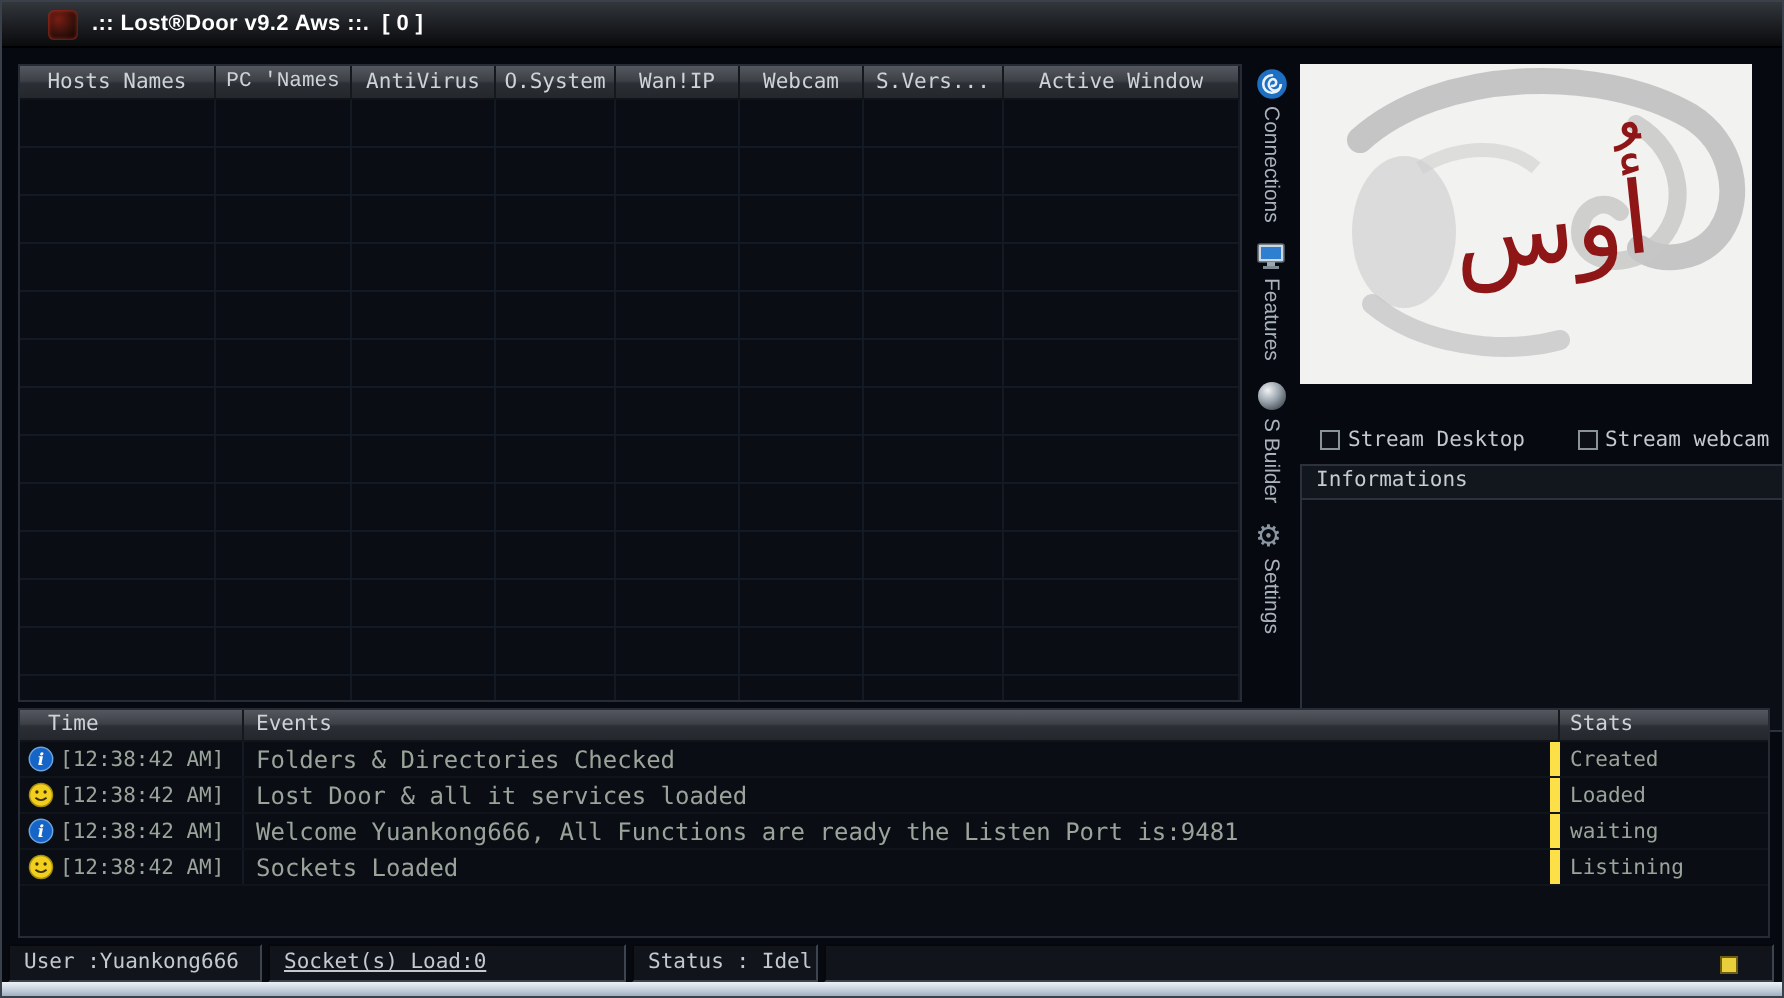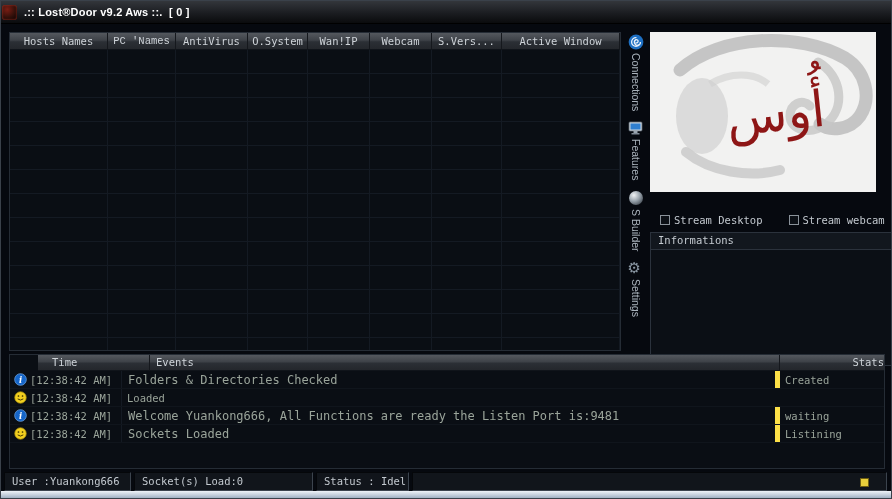--- a/index.html
+++ b/index.html
@@ -3,21 +3,21 @@
 <meta charset="utf-8">
 <style>
   html,body{margin:0;padding:0;background:#15181c;}
   .window{position:relative;width:892px;height:499px;box-sizing:border-box;
     background:#06090f;border:1px solid #3a414a;outline:1px solid #000;
     font-family:"DejaVu Sans Mono",monospace;overflow:hidden;}
 
   
   .titlebar{position:absolute;top:0;left:0;right:0;height:23px;
     background:linear-gradient(180deg,#33363b,#1b1d21 55%,#0a0b0d);
-    border-bottom:1px solid #000;display:flex;align-items:center;gap:7px;padding:0 1px;box-sizing:border-box;}
+    border-bottom:1px solid #000;display:flex;align-items:center;gap:7px;padding:0 23px;box-sizing:border-box;}
   .app-icon{width:15px;height:15px;border-radius:3px;flex:0 0 auto;
     background:radial-gradient(circle at 35% 30%,#7a1d14,#33100a 55%,#120403 90%);
     box-shadow:inset 0 0 2px #c23b2a;}
   .title{color:#ffffff;font:bold 11px "Liberation Sans",sans-serif;letter-spacing:.2px;white-space:pre;}
 
   
   .main{position:absolute;top:23px;left:0;right:0;height:330px;}
   .hosts-table{position:absolute;left:8px;top:8px;width:612px;height:319px;
     box-sizing:border-box;border:1px solid #252c35;background:#0a0e14;}
   .hosts-header{display:flex;height:17px;}
@@ -46,43 +46,43 @@
   .stream-item{display:flex;align-items:center;gap:4px;cursor:pointer;white-space:nowrap;}
   .checkbox{width:10px;height:10px;box-sizing:border-box;border:1px solid #8a929a;background:#0c1016;flex:0 0 auto;}
   .info-panel{margin-top:5px;width:266px;height:134px;box-sizing:border-box;
     border:1px solid #2b323c;background:#0b0f15;}
   .info-header{height:16px;line-height:15px;padding-left:7px;font-size:10.5px;color:#c6ccd2;
     background:#12171e;border-bottom:1px solid #2b323c;}
 
   
   .log-table{position:absolute;left:8px;top:353px;width:876px;height:115px;box-sizing:border-box;
     border:1px solid #252c35;background:#0a0e14;overflow:hidden;}
-  .log-header{display:flex;height:16px;margin-left:28px;}
+  .log-header{display:flex;height:16px;}
   .lh{box-sizing:border-box;height:16px;line-height:15px;font-size:10.5px;color:#ced3d8;
     background:linear-gradient(180deg,#54585e,#3e4248 45%,#2b2f35 55%,#24272c);
     border-right:1px solid #15181d;border-bottom:1px solid #10141a;white-space:nowrap;}
   .lh1{width:112px;padding-left:14px;}
   .lh2{flex:1;padding-left:6px;}
-  .lh3{width:104px;padding-left:5px;border-right:none;text-align:right;}
+  .lh3{width:104px;padding-left:5px;border-right:none;}
   .lrow{display:flex;height:17px;align-items:stretch;border-bottom:1px solid #10151c;}
   .lc1{width:112px;box-sizing:border-box;display:flex;align-items:center;border-right:1px solid #141a23;}
   .licon{width:13px;height:13px;margin:0 3px 0 4px;flex:0 0 auto;}
   .licon svg{display:block;}
   .ltime{font-size:10.5px;color:#9aa49a;white-space:nowrap;}
   .lc2{flex:1;box-sizing:border-box;display:flex;align-items:center;padding-left:6px;
     border-right:5px solid #fde047;font-size:12px;color:#9aa49a;white-space:nowrap;overflow:hidden;}
   .lc3{width:104px;box-sizing:border-box;display:flex;align-items:center;padding-left:5px;
     font-size:10.5px;color:#9aa49a;white-space:nowrap;}
 
   
   .statusbar{position:absolute;left:3px;right:4px;top:471px;height:19px;display:flex;gap:3px;}
   .seg{box-sizing:border-box;height:19px;line-height:17px;font-size:10.5px;color:#c3c9cf;
     padding-left:7px;background:#11151b;white-space:pre;overflow:hidden;
     border:1px solid;border-color:#05070a #3c444e #3c444e #05070a;}
-  .seg1{width:127px;} .seg2{width:179px;} .seg3{width:271px;} .seg4{width:93px;} .seg5{flex:1;position:relative;}
+  .seg1{width:127px;} .seg2{width:179px;text-decoration:underline;} .seg3{width:271px;} .seg4{width:93px;} .seg5{flex:1;position:relative;}
   .yellow-ind{position:absolute;right:17px;top:5px;width:9px;height:9px;background:#e9cf3c;border:1px solid #6e5e12;box-sizing:border-box;}
   .bottom-strip{position:absolute;left:0;right:0;bottom:0;height:7px;
     background:linear-gradient(180deg,#eef3f8,#b9c6d4 70%,#9fb0c2);}
 </style>
 </head>
 <body>
 
 <div class="window">
 
   <div class="titlebar">
@@ -214,20 +214,21 @@
             <span class="licon">
               <svg width="13" height="13" viewBox="0 0 14 14">
                 <circle cx="7" cy="7" r="6.2" fill="#f2cf1f" stroke="#a88f0e" stroke-width="0.8"></circle>
                 <circle cx="4.8" cy="5.4" r="0.9" fill="#3a3000"></circle>
                 <circle cx="9.2" cy="5.4" r="0.9" fill="#3a3000"></circle>
                 <path d="M4 8.5 Q7 11 10 8.5" stroke="#3a3000" stroke-width="1" fill="none"></path>
               </svg>
             </span>
             <span class="ltime">[12:38:42 AM]</span>
           </div>
+          <div class="lc2">Lost Door &amp; all it services loaded</div>
           <div class="lc3">Loaded</div>
         </div>
         <div class="lrow">
           <div class="lc1">
             <span class="licon">
               <svg width="13" height="13" viewBox="0 0 14 14">
                 <circle cx="7" cy="7" r="6.3" fill="#1565c8" stroke="#6ea3dd" stroke-width="0.8"></circle>
                 <text x="7" y="10.4" font-size="9" fill="#ffffff" text-anchor="middle" font-family="DejaVu Serif" font-style="italic" font-weight="bold">i</text>
               </svg>
             </span>

